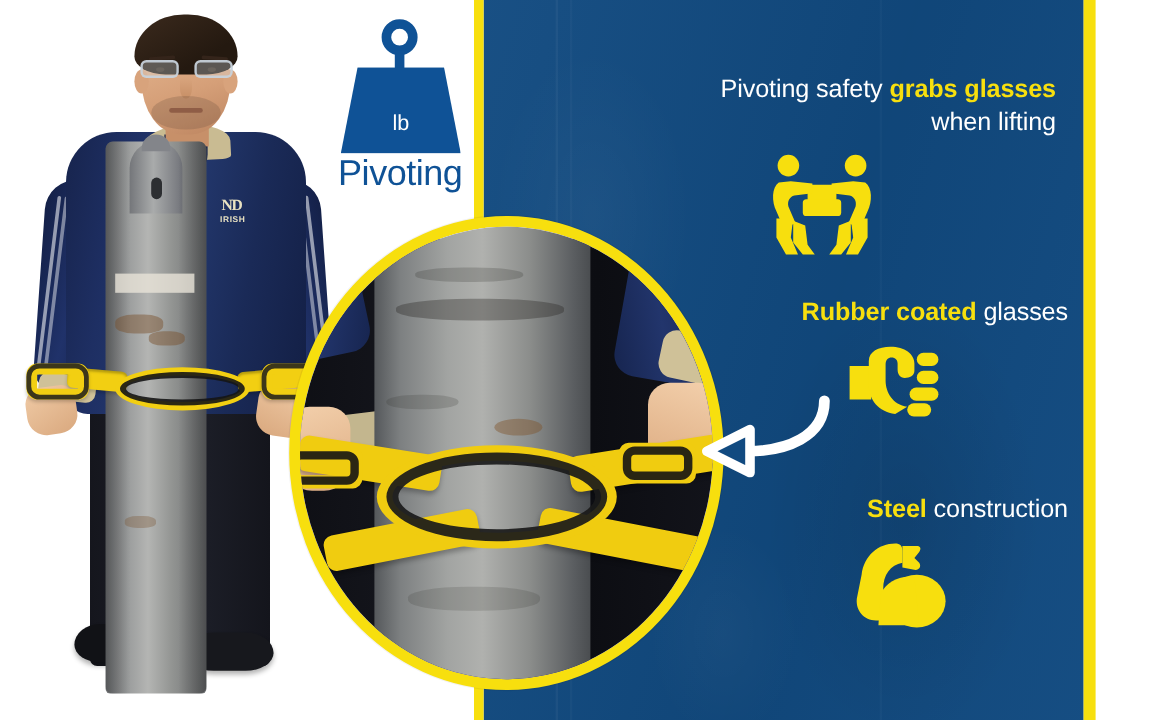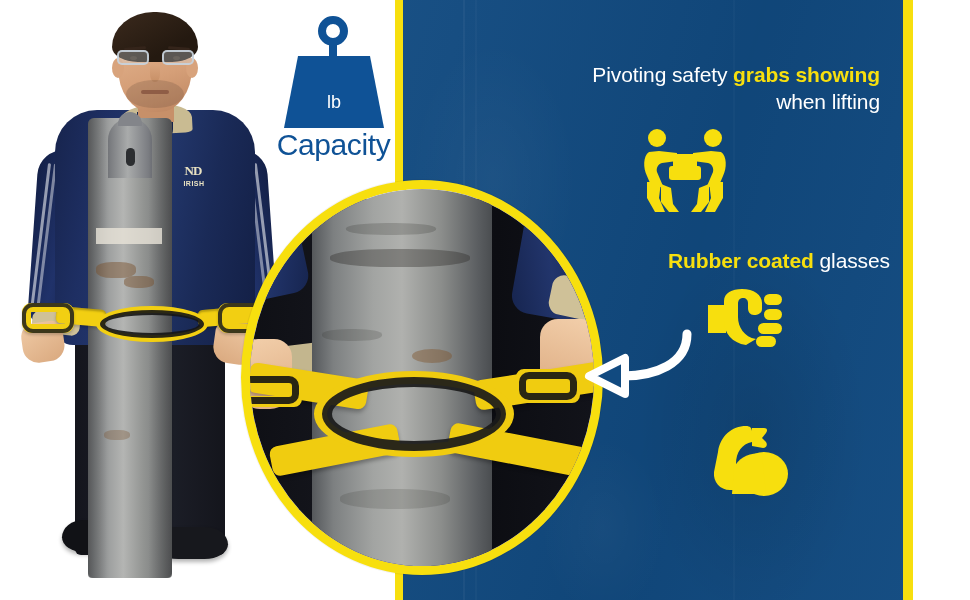--- a/index.html
+++ b/index.html
@@ -326,26 +326,26 @@
     <path d="M112 16 C 112 46, 80 58, 48 58 L 48 58" fill="none" stroke="#ffffff" stroke-width="9" stroke-linecap="round"></path>
     <path d="M112 16 C 112 46, 80 58, 48 58 L 48 58" fill="none" stroke="#114A80" stroke-width="0"></path>
     <polygon points="50,40 50,76 14,58" fill="#114A80" stroke="#ffffff" stroke-width="8" stroke-linejoin="round"></polygon>
   </svg>
 
   <div class="weight-badge">
     <div class="wb-ring"></div>
     <div class="wb-stem"></div>
     <div class="wb-body"></div>
     <div class="wb-lb">lb</div>
-    <div class="wb-cap">Capacity</div>
+    <div class="wb-cap">Pivoting</div>
   </div>
 
   <div class="feature" id="feature-lifting">
     <div class="headline">
-      <span>Pivoting safety </span><b>grabs showing</b><br>
+      <span>Pivoting safety </span><b>grabs glasses</b><br>
       <span>when lifting</span>
     </div>
     <div class="icon-wrap">
       <svg width="92" height="86" viewBox="0 0 92 86">
         <g fill="#F7DF0E">
           <circle cx="18" cy="10" r="9"></circle>
           <circle cx="74" cy="10" r="9"></circle>
           <rect x="34" y="26" width="24" height="26" rx="4"></rect>
           <path d="M10 24 C 4 28, 4 40, 8 48 L 14 62 L 24 58 L 18 44 C 17 40, 19 36, 23 35 L 38 33 L 38 25 L 20 23 Z"></path>
           <path d="M82 24 C 88 28, 88 40, 84 48 L 78 62 L 68 58 L 74 44 C 75 40, 73 36, 69 35 L 54 33 L 54 25 L 72 23 Z"></path>
@@ -371,20 +371,23 @@
           <rect x="58" y="7" width="18" height="11" rx="5.5"></rect>
           <rect x="58" y="22" width="18" height="11" rx="5.5"></rect>
           <rect x="52" y="36" width="24" height="11" rx="5.5"></rect>
           <rect x="50" y="49" width="20" height="11" rx="5.5"></rect>
         </g>
       </svg>
     </div>
   </div>
 
   <div class="feature" id="feature-steel">
+    <div class="headline">
+      <b>Steel</b><span> construction</span>
+    </div>
     <div class="icon-wrap">
       <svg width="84" height="78" viewBox="0 0 84 78">
         <g fill="#F7DF0E">
           <path d="M38 2 C 24 2, 12 12, 10 28 L 6 48 C 5 58, 12 66, 22 66 L 28 66 L 28 40 C 28 28, 34 20, 44 18 L 44 8 C 44 4, 42 2, 38 2 Z"></path>
           <path d="M44 4 L 56 4 C 59 4, 60 6, 58 9 L 54 14 L 58 18 C 60 21, 58 24, 55 24 L 44 22 Z"></path>
           <ellipse cx="56" cy="50" rx="24" ry="22"></ellipse>
           <path d="M26 44 C 30 34, 42 28, 54 30 L 58 70 L 24 70 Z"></path>
         </g>
       </svg>
     </div>

